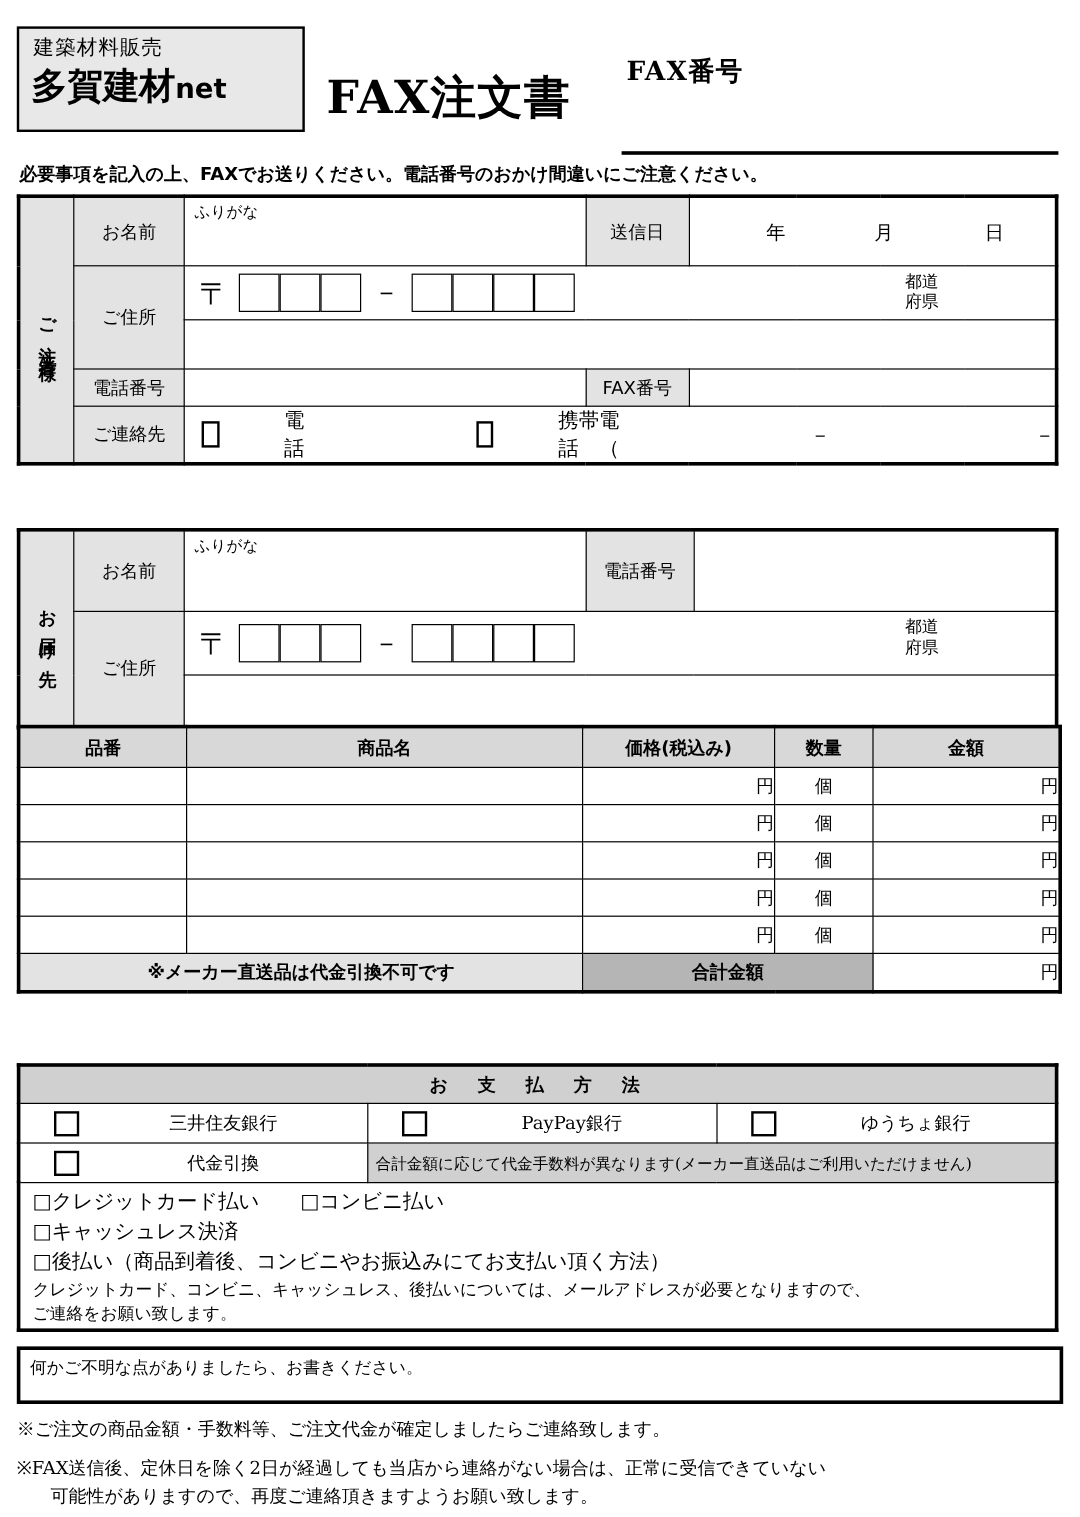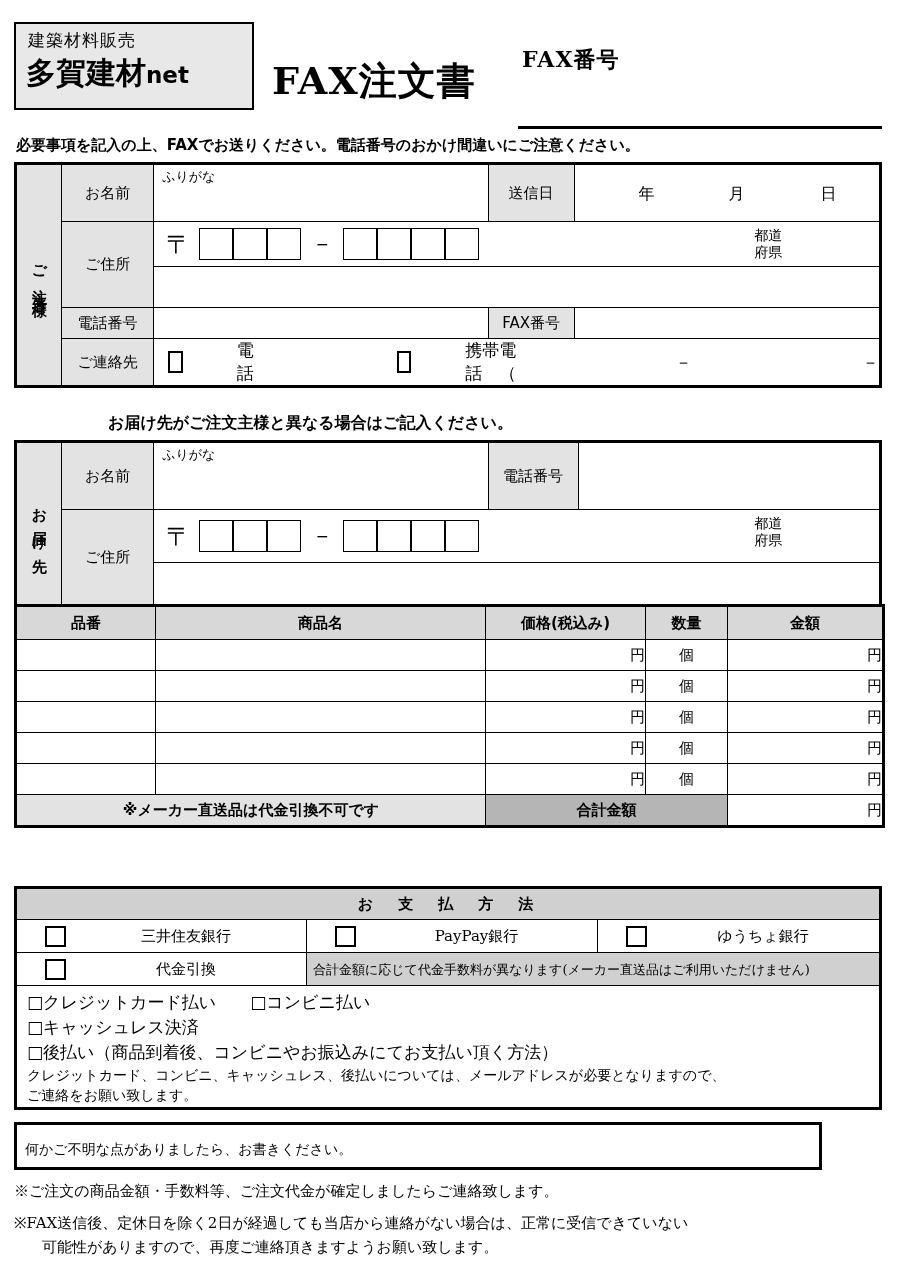--- a/index.html
+++ b/index.html
@@ -111,22 +111,22 @@
   .note-small{font-size:13px;padding-left:6px;font-family:"DejaVu Serif","Liberation Serif",serif;}
 
   .pay-free{
     border:3px solid #000;border-top:none;box-sizing:border-box;padding:6px 10px 8px 10px;
     font-family:"DejaVu Serif","Liberation Serif",serif;
   }
   .pay-free div{font-size:17px;line-height:25px;}
   .pay-free .small{font-size:14px;line-height:20px;}
 
   .freebox{
-    position:absolute;left:14px;top:1122px;width:808px;height:48px;border:3px solid #000;
-    box-sizing:border-box;padding:16px 0 0 8px;font-size:14px;
+    position:absolute;left:14px;top:1122px;width:872px;height:48px;border:3px solid #000;
+    box-sizing:border-box;padding:6px 0 0 8px;font-size:14px;
     font-family:"DejaVu Serif","Liberation Serif",serif;
   }
   .foot{position:absolute;font-family:"DejaVu Serif","Liberation Serif",serif;font-size:15px;}
 </style>
 </head>
 <body>
 
 <div class="page">
 
   <div class="header">
@@ -206,21 +206,20 @@
           <span class="chk"></span>
           <span>携帯電話　（</span>
           <span style="margin-left:110px">－</span>
           <span style="margin-left:130px">－</span>
         </div>
       </td>
     </tr>
   </tbody>
     </table>
 
-  <div class="notice2">お届け先がご注文主様と異なる場合はご記入ください。</div>
 
   <table class="grid outer" style="position:absolute;left:14px;top:440px;width:868px;">
     <colgroup>
       <col style="width:46px">
         <col style="width:92px">
         <col style="width:334px">
         <col style="width:90px">
         <col style="width:302px">
     </colgroup>
     <tbody>

